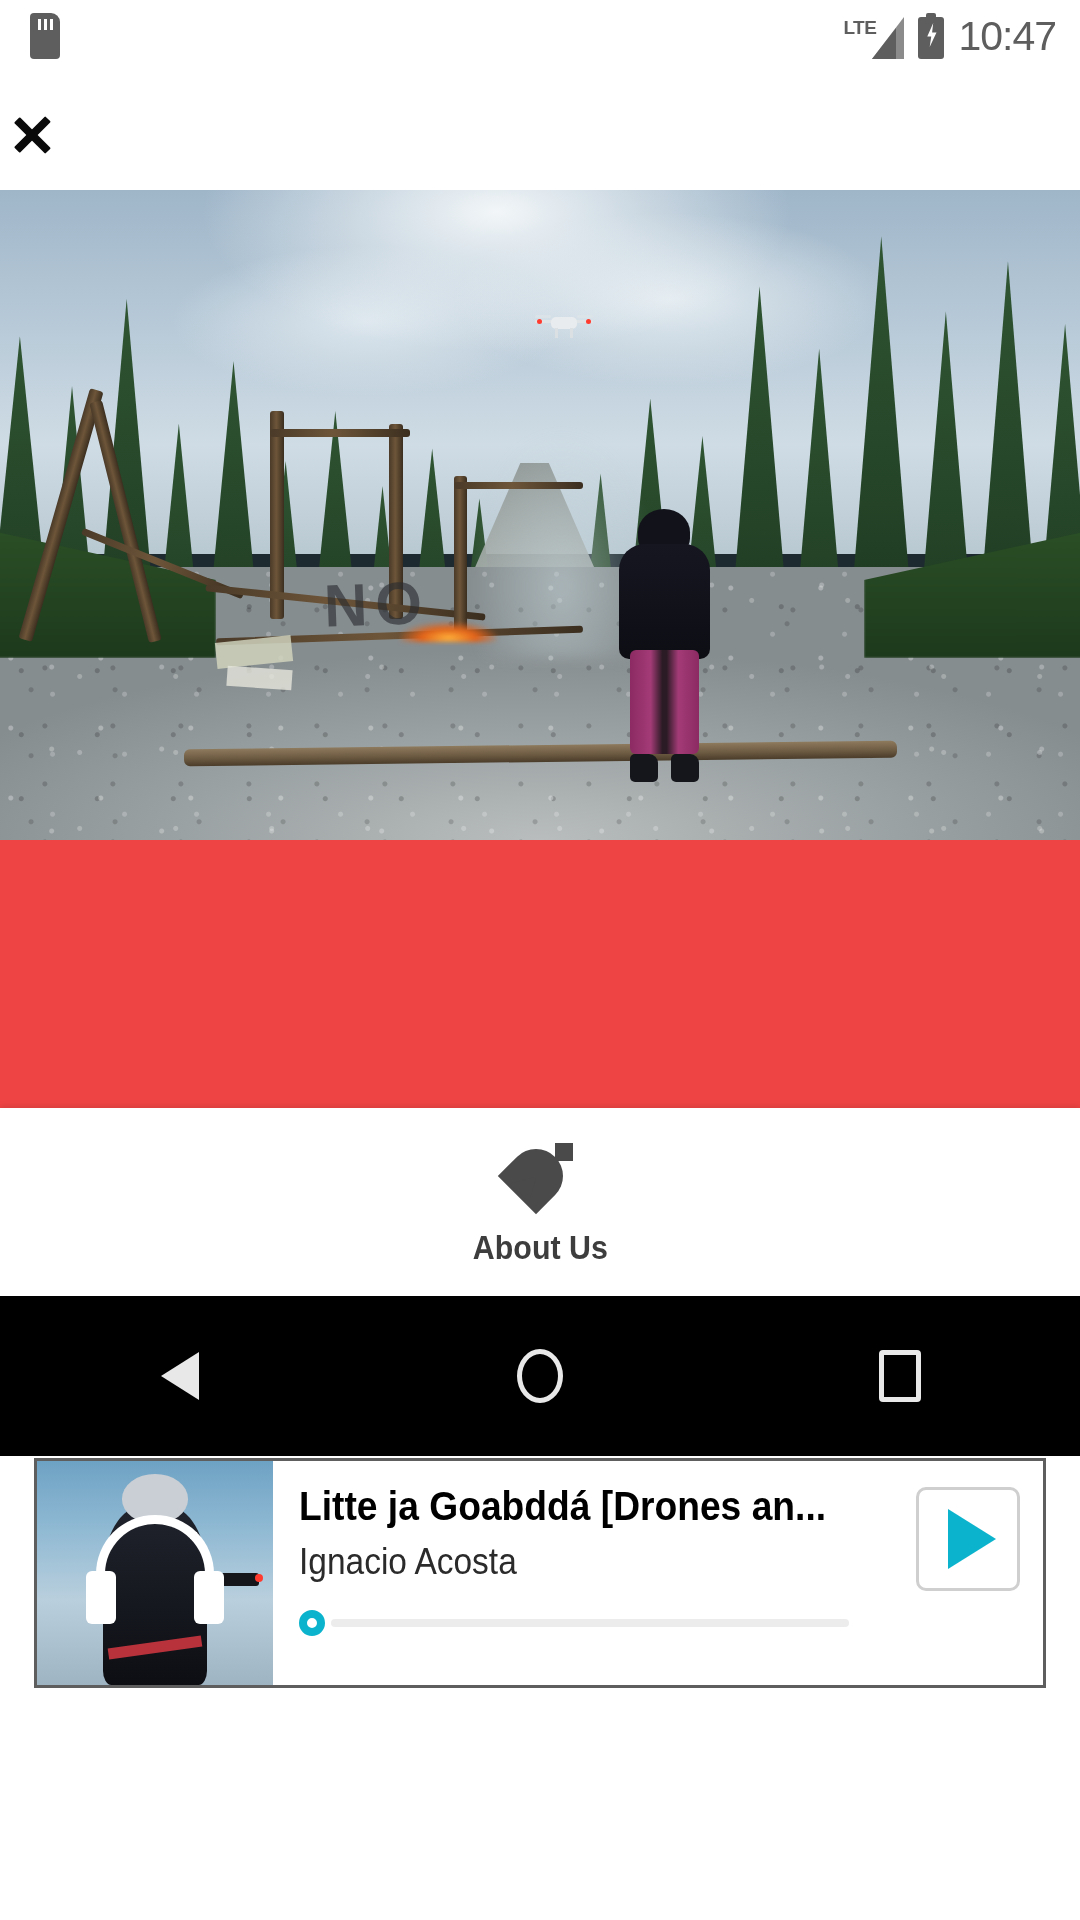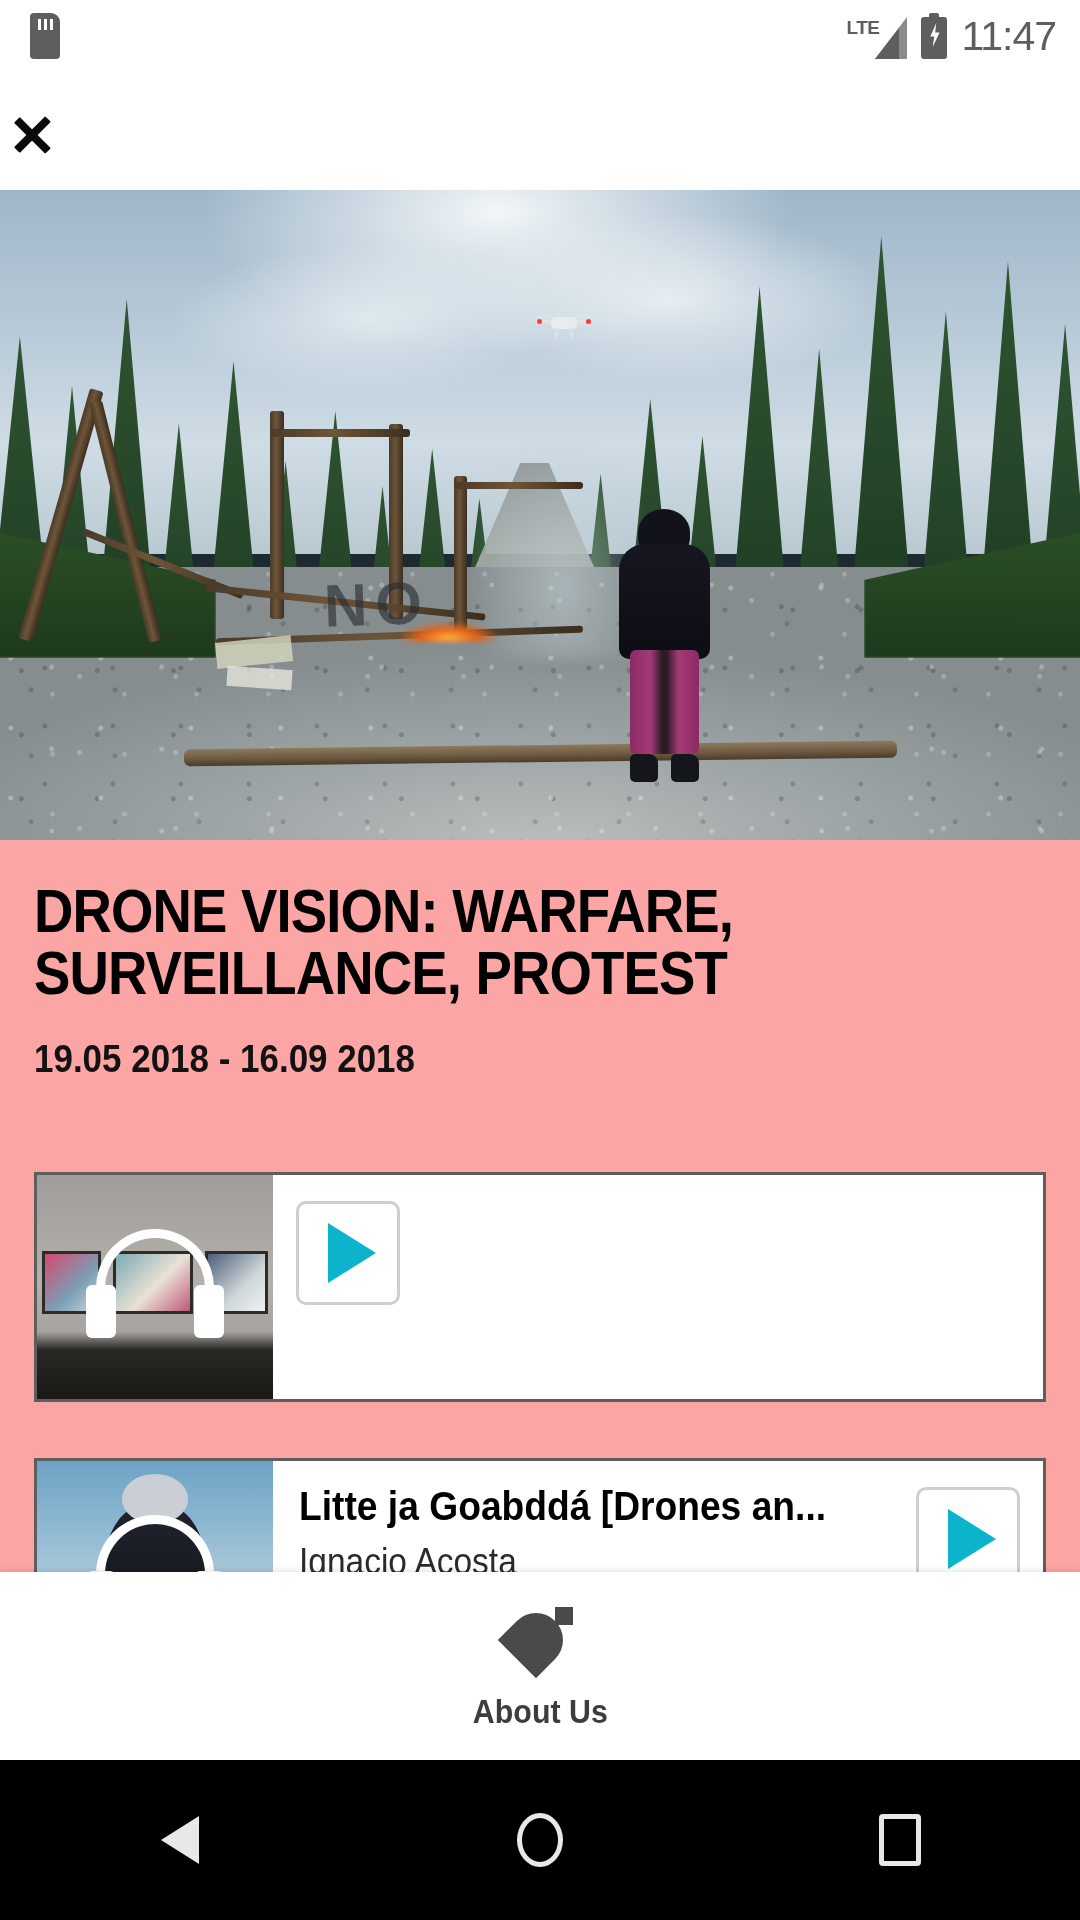--- a/index.html
+++ b/index.html
@@ -2,21 +2,21 @@
 <html><head>
 <meta charset="utf-8">
 <style>
   * { margin:0; padding:0; box-sizing:border-box; }
   html, body {
     width:1080px; height:1920px;
     background:#ffffff;
     font-family:"Liberation Sans", sans-serif;
     overflow:hidden;
   }
-  .screen { position:relative; width:1080px; height:1920px; background:#fca5a5; }
+  .screen { position:relative; width:1080px; height:1456px; background:#ef4444; }
 
   
   .statusbar {
     position:absolute; top:0; left:0; width:1080px; height:72px;
     background:#ffffff; display:flex; align-items:center;
   }
   .sb-left { padding-left:30px; display:flex; align-items:center; }
   .sb-right {
     margin-left:auto; padding-right:24px;
     display:flex; align-items:center; gap:14px;
@@ -472,21 +472,21 @@
     <div class="sb-right">
       <div class="lte-wrap">
         <span class="lte-txt">LTE</span>
         <span class="sig-tri"></span>
       </div>
       <div class="bat-icon">
         <div class="bat-cap"></div>
           <div class="bat-body"></div>
           <div class="bat-bolt"></div>
       </div>
-      <div class="sb-time">11:47</div>
+      <div class="sb-time">10:47</div>
     </div>
   </div>
 
   <div class="appbar">
     <div class="back-btn">
       <span class="chev"></span>
     </div>
   </div>
 
   <div class="hero">
@@ -559,24 +559,20 @@
         <div class="d-arm r"></div>
       <div class="d-rot l"></div>
         <div class="d-rot r"></div>
       <div class="d-led l"></div>
         <div class="d-led r"></div>
       <div class="d-body"></div>
       <div class="d-legs"></div>
     </div>
   </div>
 
-  <div class="title-wrap">
-    <div class="ex-title">DRONE VISION: WARFARE, SURVEILLANCE, PROTEST</div>
-    <div class="ex-date">19.05 2018 - 16.09 2018</div>
-  </div>
 
   <div class="cards">
 
     <div class="card">
       <div class="card-thumb">
         <div class="thumb-gallery"></div>
         <div class="tv tv1"></div>
           <div class="tv tv2"></div>
           <div class="tv tv3"></div>
         <div class="hp-overlay">

